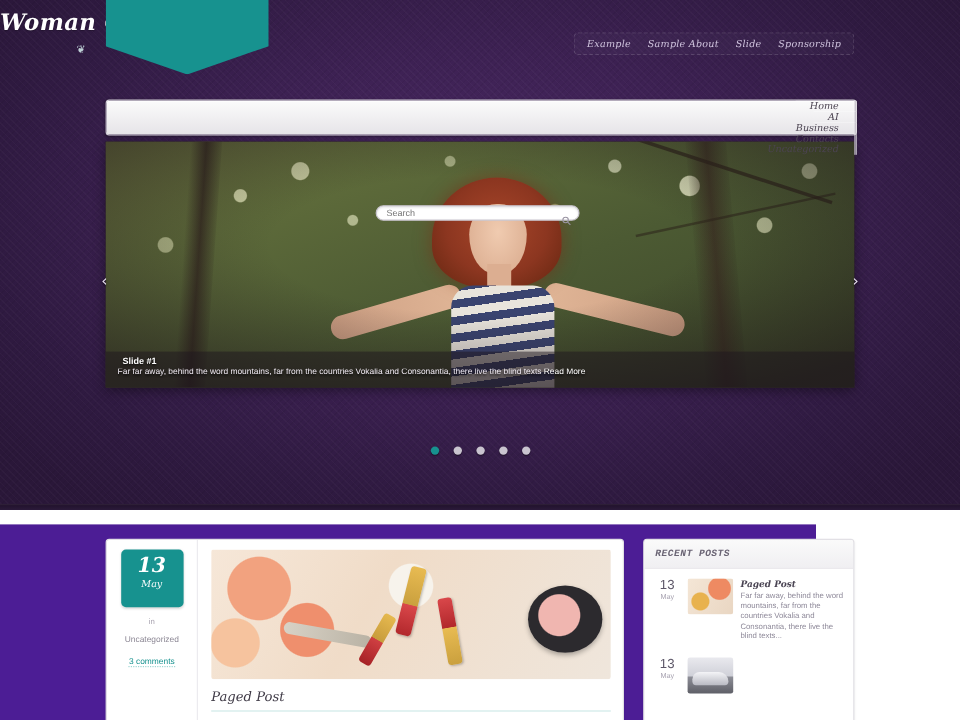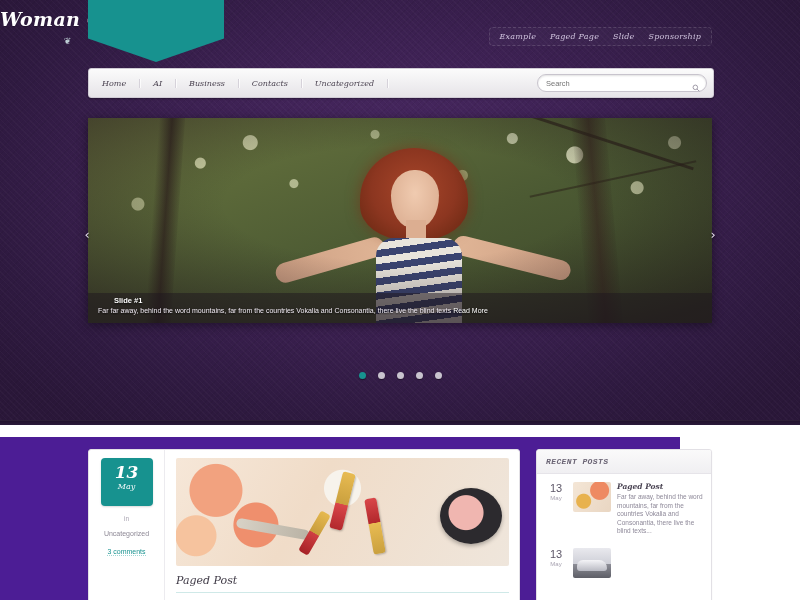--- a/index.html
+++ b/index.html
@@ -60,41 +60,41 @@
     z-index:6;
   }
   .topnav a{
     color:#cfc3dd;text-decoration:none;font-size:8px;
     font-family:"DejaVu Serif",serif;font-style:italic;
     white-space:nowrap;letter-spacing:.2px;
   }
 
   
   .mainbar{
-    position:absolute;left:88px;top:68px;width:624px;height:28px;
+    position:absolute;left:88px;top:83px;width:624px;height:28px;
     background:linear-gradient(#fbfbfb,#e6e4e8);
     border:1px solid #cfcbd4;border-radius:3px;
     box-shadow:0 1px 2px rgba(0,0,0,.35), 0 1px 0 rgba(255,255,255,.6) inset;
-    display:flex;align-items:center;z-index:6;
+    display:flex;align-items:flex-end;z-index:6;flex-direction:column;
   }
   .mainbar .mi{
     display:flex;align-items:center;justify-content:center;
     padding:0 13px;border-right:1px solid #d6d2da;
     box-shadow:1px 0 0 rgba(255,255,255,.75);
     color:#4c4452;font-size:8px;
     font-family:"DejaVu Serif",serif;font-style:italic;
     white-space:nowrap;text-decoration:none;
   }
   .mainbar .spacer{flex:1;border:0;box-shadow:none;}
   .searchbox{
     display:flex;align-items:center;align-self:center;
     margin-right:6px;width:156px;height:16px;
     background:#fff;border:1px solid #c8c4cd;border-radius:9px;
     box-shadow:0 1px 2px rgba(0,0,0,.12) inset;
-    padding:0 6px;position:relative;
+    padding:0 6px;position:relative;margin-top:42px;
   }
   .searchbox input{
     border:0;outline:0;background:transparent;width:130px;
     font-size:7.5px;color:#6d6776;font-family:"Liberation Sans",sans-serif;
   }
   .search-ico{
     position:absolute;right:6px;top:3px;width:8px;height:8px;
     color:#9a94a3;
   }
 
@@ -173,21 +173,21 @@
   .sl-vig{
     position:absolute;inset:0;
     background:radial-gradient(ellipse 70% 70% at 50% 42%,rgba(0,0,0,0) 40%,rgba(28,18,24,.55) 100%);
   }
   .slide-caption{
     position:absolute;left:0;bottom:0;width:624px;height:30px;
     background:rgba(30,22,30,.5);
     padding:3px 10px 0 10px;box-sizing:border-box;color:#fff;
   }
   .slide-caption .st{
-    font-size:7.5px;font-weight:bold;color:#fff;margin:0 0 2px 16px;
+    font-size:7.5px;font-weight:bold;color:#fff;margin:0 0 2px 4px;
     text-shadow:0 1px 2px rgba(0,0,0,.8);
   }
   .slide-caption .sx{
     font-size:7px;color:#efe9f2;line-height:1.1;
     text-shadow:0 1px 2px rgba(0,0,0,.8);white-space:nowrap;overflow:hidden;
   }
   .slide-caption .sx a{color:#fff;text-decoration:none;}
 
   .sl-arrow{
     position:absolute;top:226px;width:18px;height:18px;line-height:17px;
@@ -328,21 +328,21 @@
 <div class="page">
 
   <div class="hero-wrap">
 
     <div class="logo"></div>
     <div class="logo-text">Woman Club</div>
     <div class="logo-orn">❦</div>
 
     <div class="topnav">
       <a>Example</a>
-      <a>Paged Page</a>
+      <a>Sample About</a>
       <a>Slide</a>
       <a>Sponsorship</a>
     </div>
 
     <div class="mainbar">
       <a class="mi">Home</a>
       <a class="mi">AI</a>
       <a class="mi">Business</a>
       <a class="mi">Contacts</a>
       <a class="mi">Uncategorized</a>

